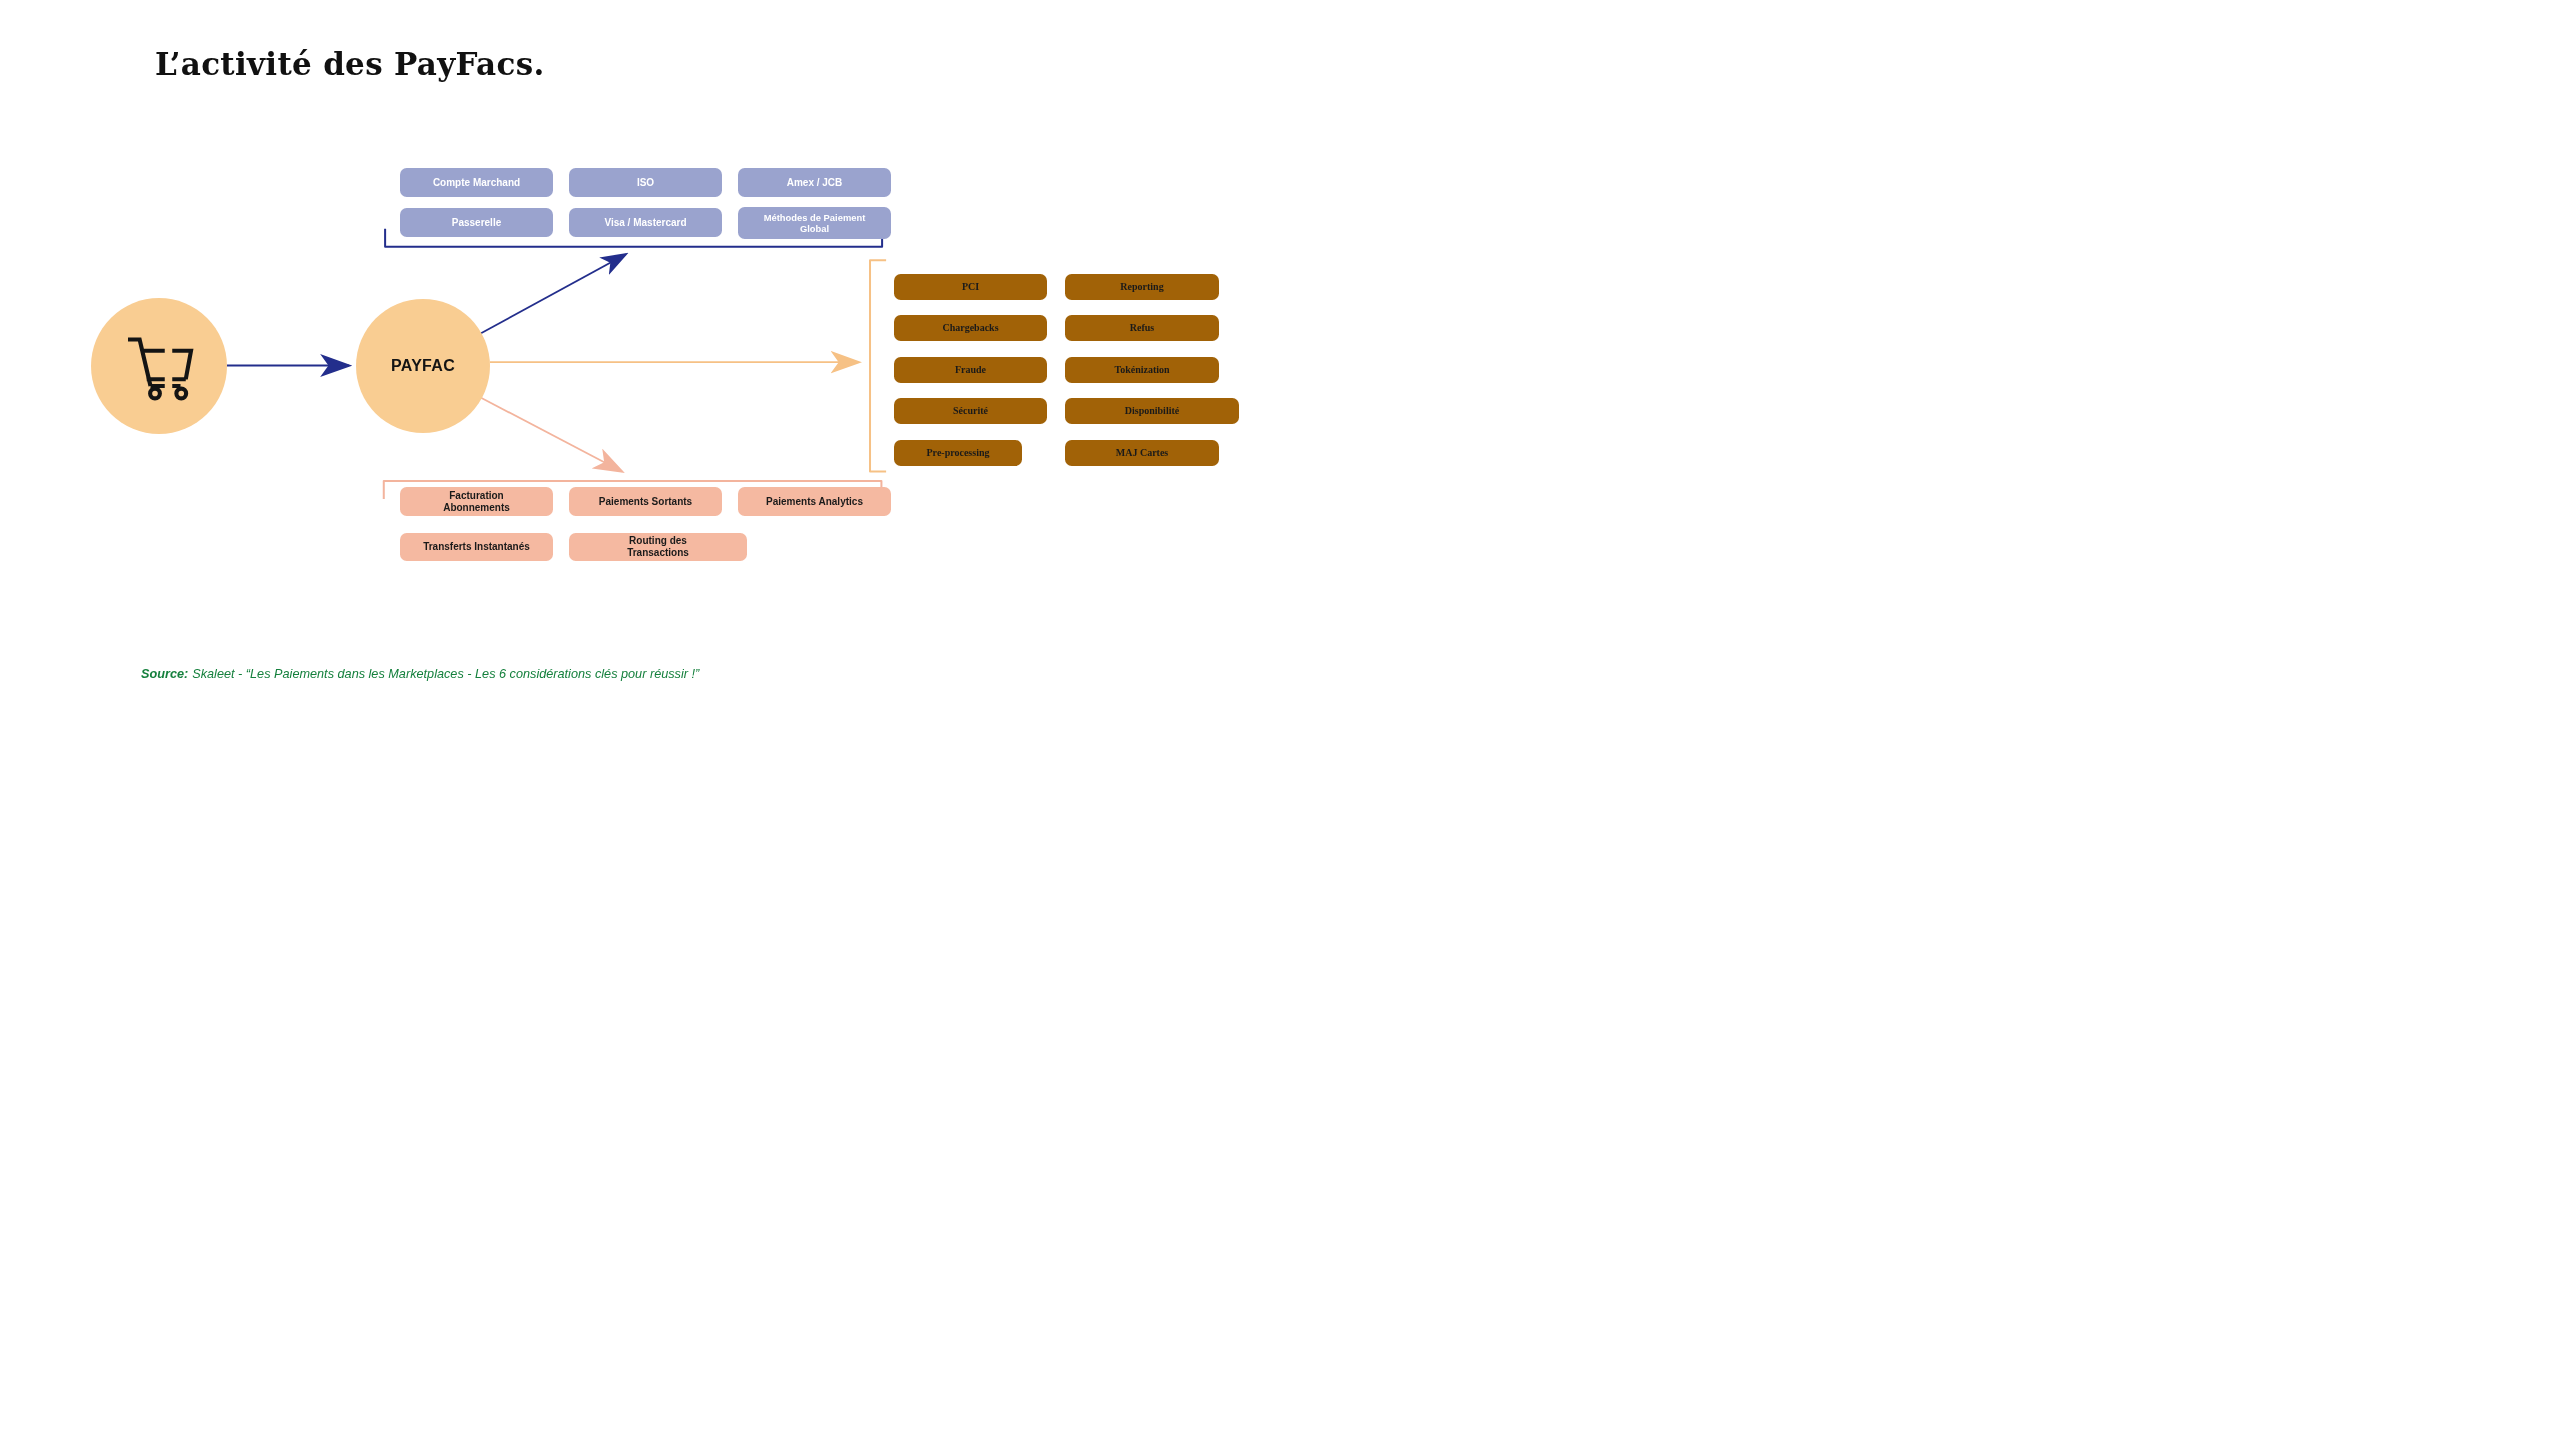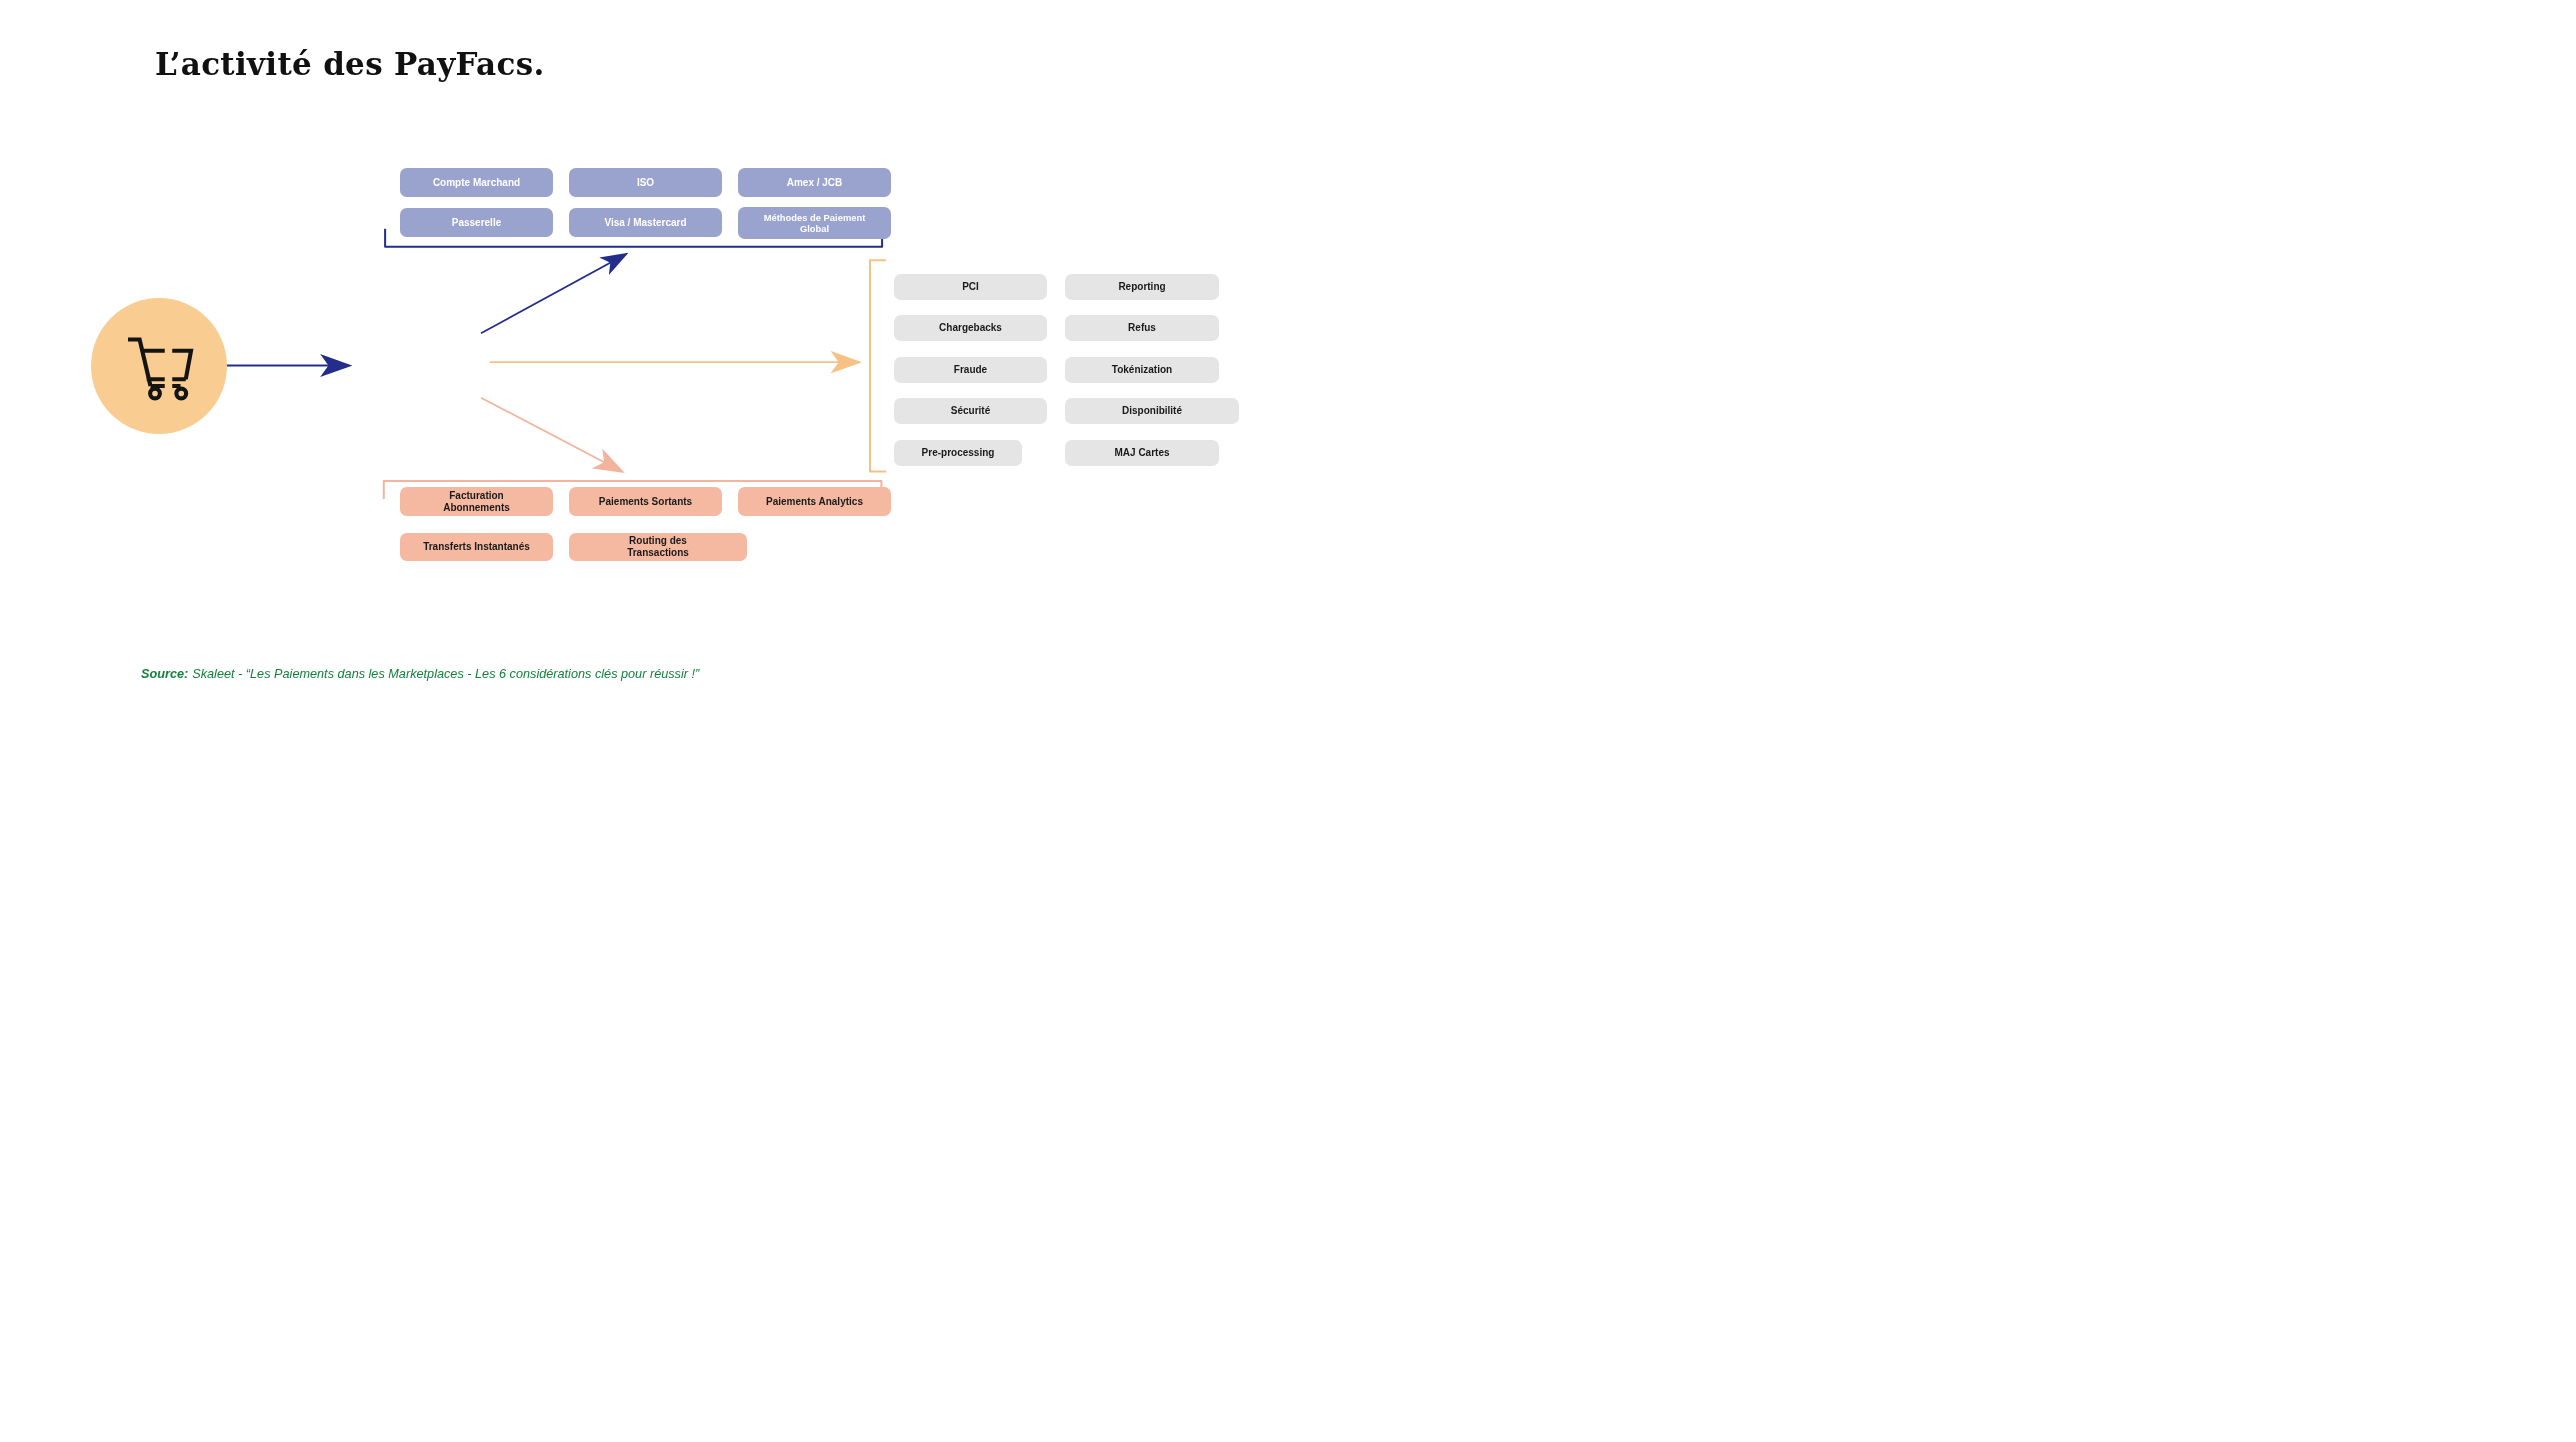--- a/index.html
+++ b/index.html
@@ -5,21 +5,21 @@
   html,body{margin:0;padding:0;background:#fff;font-family:"Liberation Sans",sans-serif;}
   .canvas{position:relative;width:1288px;height:721px;background:#ffffff;overflow:hidden;}
   .layer{position:absolute;left:0;top:0;width:1288px;height:721px;}
   .title{position:absolute;left:141px;top:32px;margin:14px;font-family:"DejaVu Serif","Liberation Serif",serif;
          font-weight:700;font-size:31px;color:#111;letter-spacing:0.3px;}
   .node{position:absolute;border-radius:50%;background:#F9CD92;display:flex;align-items:center;justify-content:center;}
   .node-label{font-weight:700;font-size:16px;letter-spacing:0.3px;color:#141414;}
   .box{position:absolute;display:flex;align-items:center;justify-content:center;text-align:center;
        border-radius:6.7px;font-weight:700;font-size:10px;line-height:1.18;white-space:pre-line;padding:1.3px 4px;box-sizing:border-box;}
   .purple{background:#9AA3CE;color:#ffffff;}
-  .peach{background:#e5e5e5;color:#1A1A1A;}
+  .peach{background:#a16207;color:#1A1A1A;font-family:Liberation Serif, serif;}
   .salmon{background:#F5B9A1;color:#1A1A1A;}
   .source{position:absolute;left:141px;top:667px;font-size:12.7px;font-style:italic;color:#15803d;}
   .src-label{font-weight:700;margin-right:4px;}
 </style>
 </head>
 <body>
 
 <div class="canvas">
 
   <h1 class="title">L’activité des PayFacs.</h1>
@@ -52,20 +52,23 @@
       <g fill="none" stroke="#141414" stroke-width="11">
         <path d="M16,28 H47 L76,152"></path>
         <path d="M58,58 H114 M134,58 H184 L170,134 M66,134 H114 M134,134 H170"></path>
         <path d="M76,152 H114 M134,152 H156"></path>
         <circle cx="88" cy="172" r="13"></circle>
         <circle cx="158" cy="172" r="13"></circle>
       </g>
     </svg>
   </div>
 
+  <div class="node" style="left:356px;top:299px;width:134px;height:134px">
+    <span class="node-label">PAYFAC</span>
+  </div>
 
   <div class="box purple" style="left:400px;top:168px;width:153px;height:29px">Compte Marchand</div>
   <div class="box purple" style="left:569px;top:168px;width:153px;height:29px">ISO</div>
   <div class="box purple" style="left:738px;top:168px;width:153px;height:29px">Amex / JCB</div>
   <div class="box purple" style="left:400px;top:208px;width:153px;height:29px">Passerelle</div>
   <div class="box purple" style="left:569px;top:208px;width:153px;height:29px">Visa / Mastercard</div>
   <div class="box purple" style="left:738px;top:207px;width:153px;height:32px;font-size:9.4px">Méthodes de Paiement
 Global</div>
 
   <div class="box peach" style="left:894px;top:274px;width:153px;height:25.5px">PCI</div>

